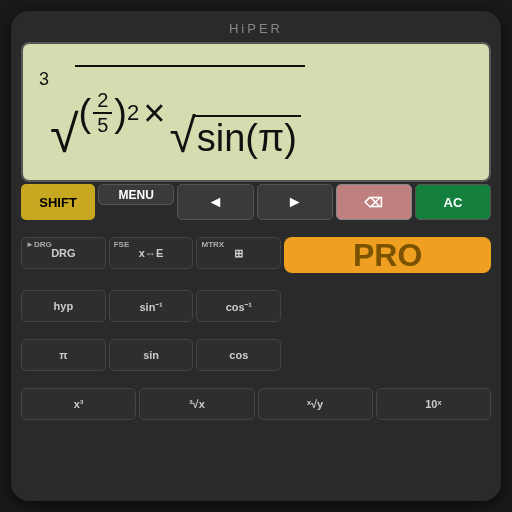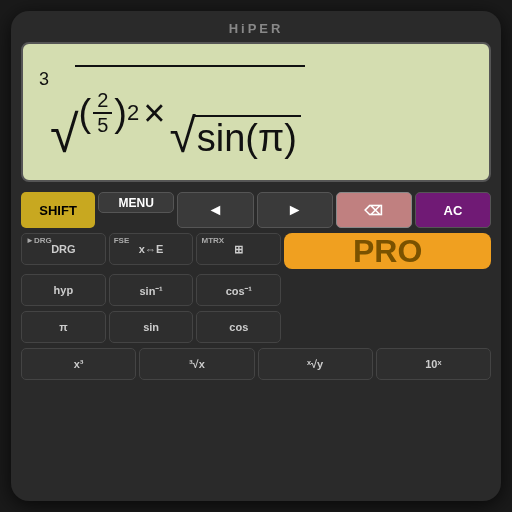--- a/index.html
+++ b/index.html
@@ -20,21 +20,21 @@
       border-radius: 18px;
       padding: 10px 10px 8px 10px;
       display: flex;
       flex-direction: column;
       align-items: center;
       box-shadow: 0 4px 20px rgba(0,0,0,0.7);
     }
     .brand {
       color: #888;
       font-size: 13px;
-      font-weight: bold;
+      font-weight: normal;
       letter-spacing: 3px;
       margin-bottom: 6px;
     }
     .display {
       width: 100%;
       background: #d4ddb0;
       border-radius: 8px;
       height: 140px;
       display: flex;
       align-items: center;
@@ -102,22 +102,22 @@
       padding: 0 4px;
       display: inline-flex;
       align-items: center;
       margin-top: 48px;
     }
     .buttons-area {
       width: 100%;
       flex: 1;
       display: flex;
       flex-direction: column;
-      gap: 5px;
-      margin-top: 10px;
+      gap: 17px;
+      margin-top: 2px;
     }
     .btn-row {
       display: flex;
       gap: 3px;
       width: 100%;
     }
     .btn {
       flex: 1;
       border-radius: 5px;
       border: none;
@@ -151,21 +151,21 @@
       border: 1px solid #555;
     }
     .btn-backspace {
       background: #c08080;
       color: #fff;
       height: 36px;
       font-size: 13px;
       border: 1px solid #888;
     }
     .btn-ac {
-      background: #701a75;
+      background: #15803d;
       color: #fff;
       height: 36px;
       font-size: 13px;
       border: 1px solid #555;
     }
     .sub-label {
       font-size: 8px;
       color: #aaa;
       position: absolute;
       top: 2px;

